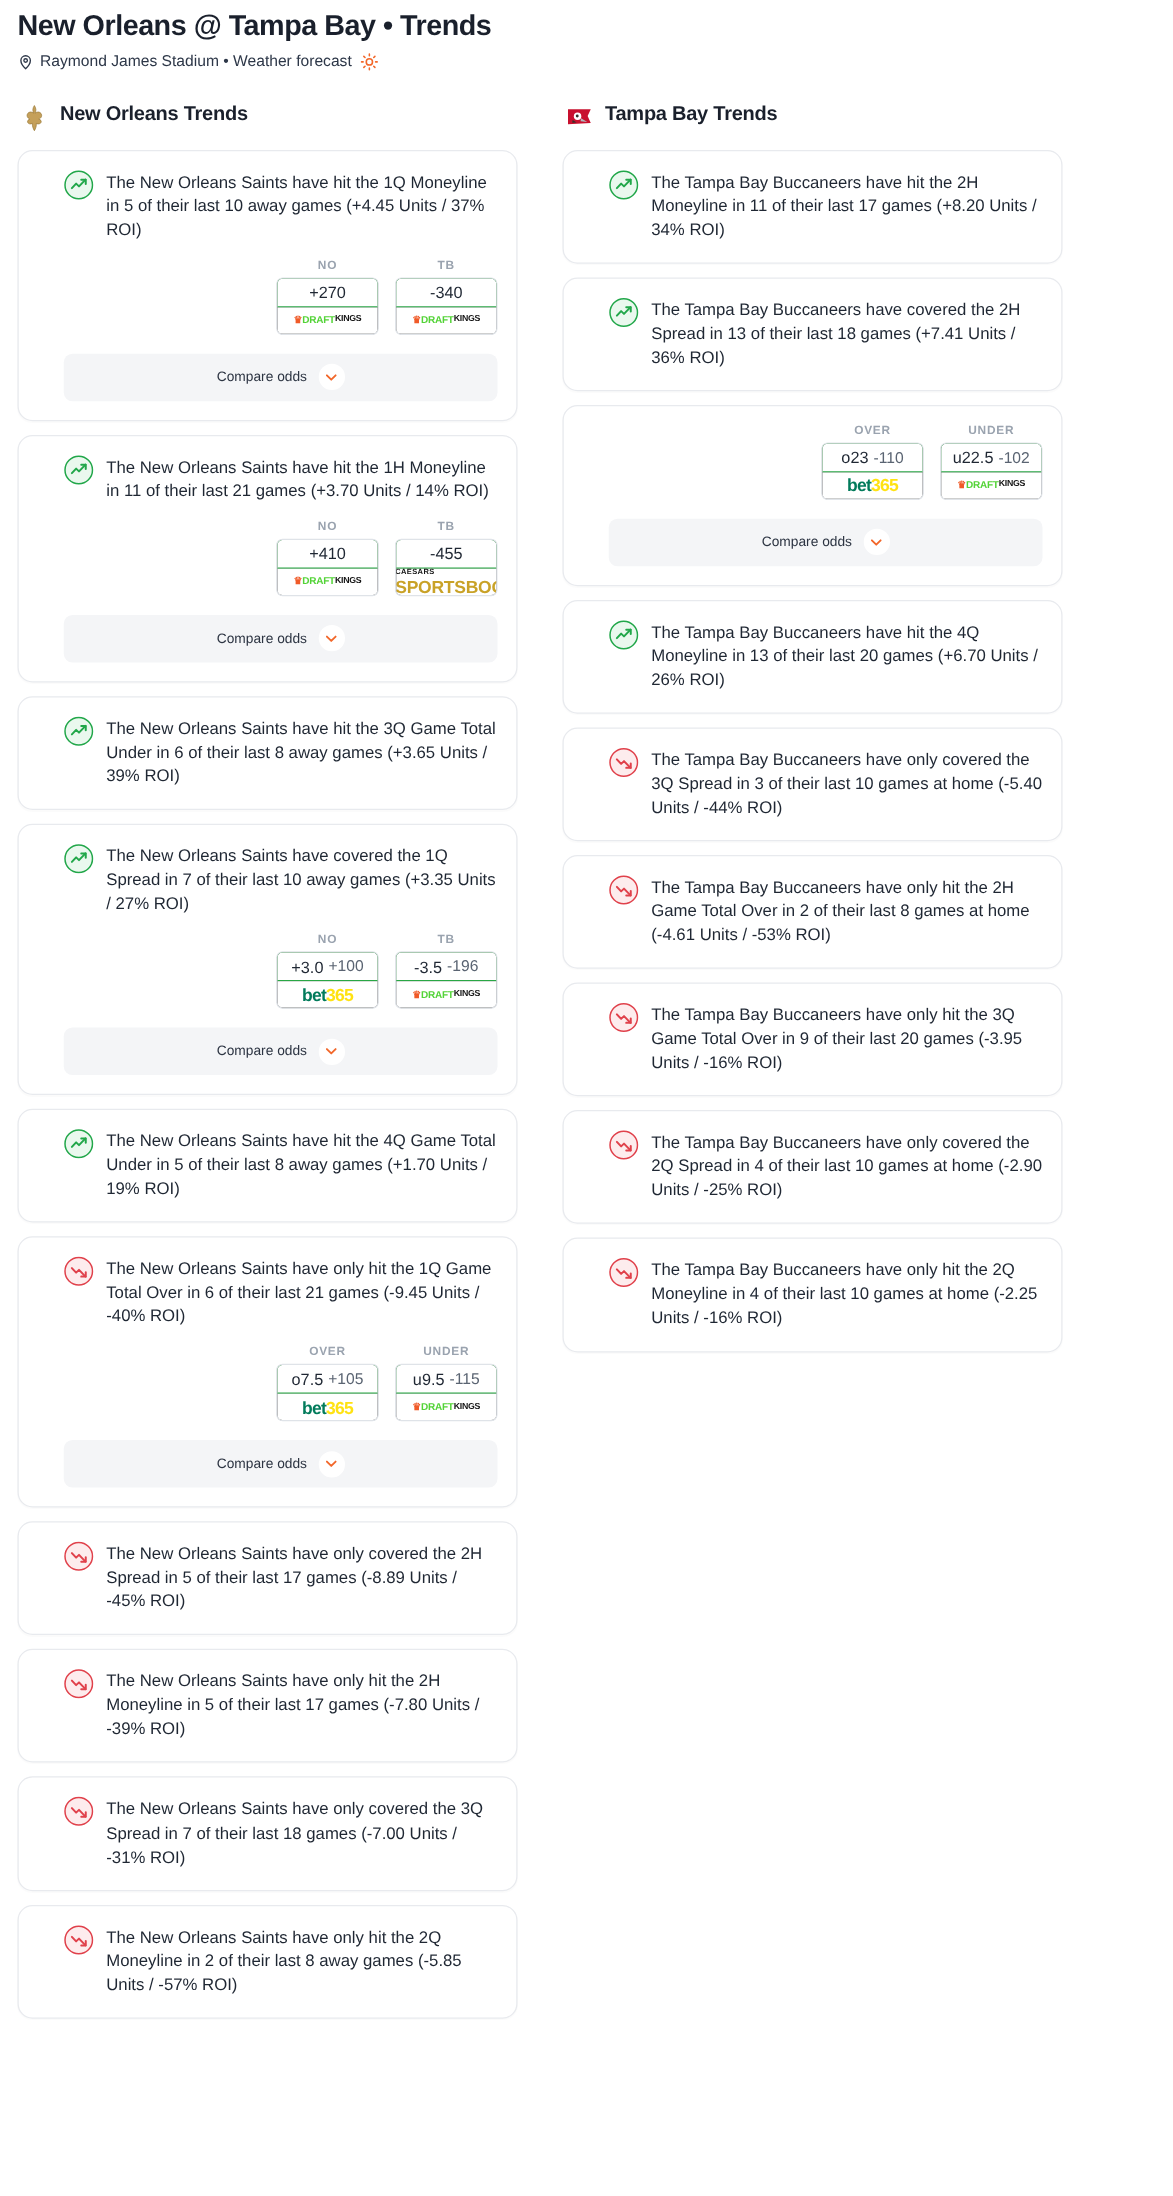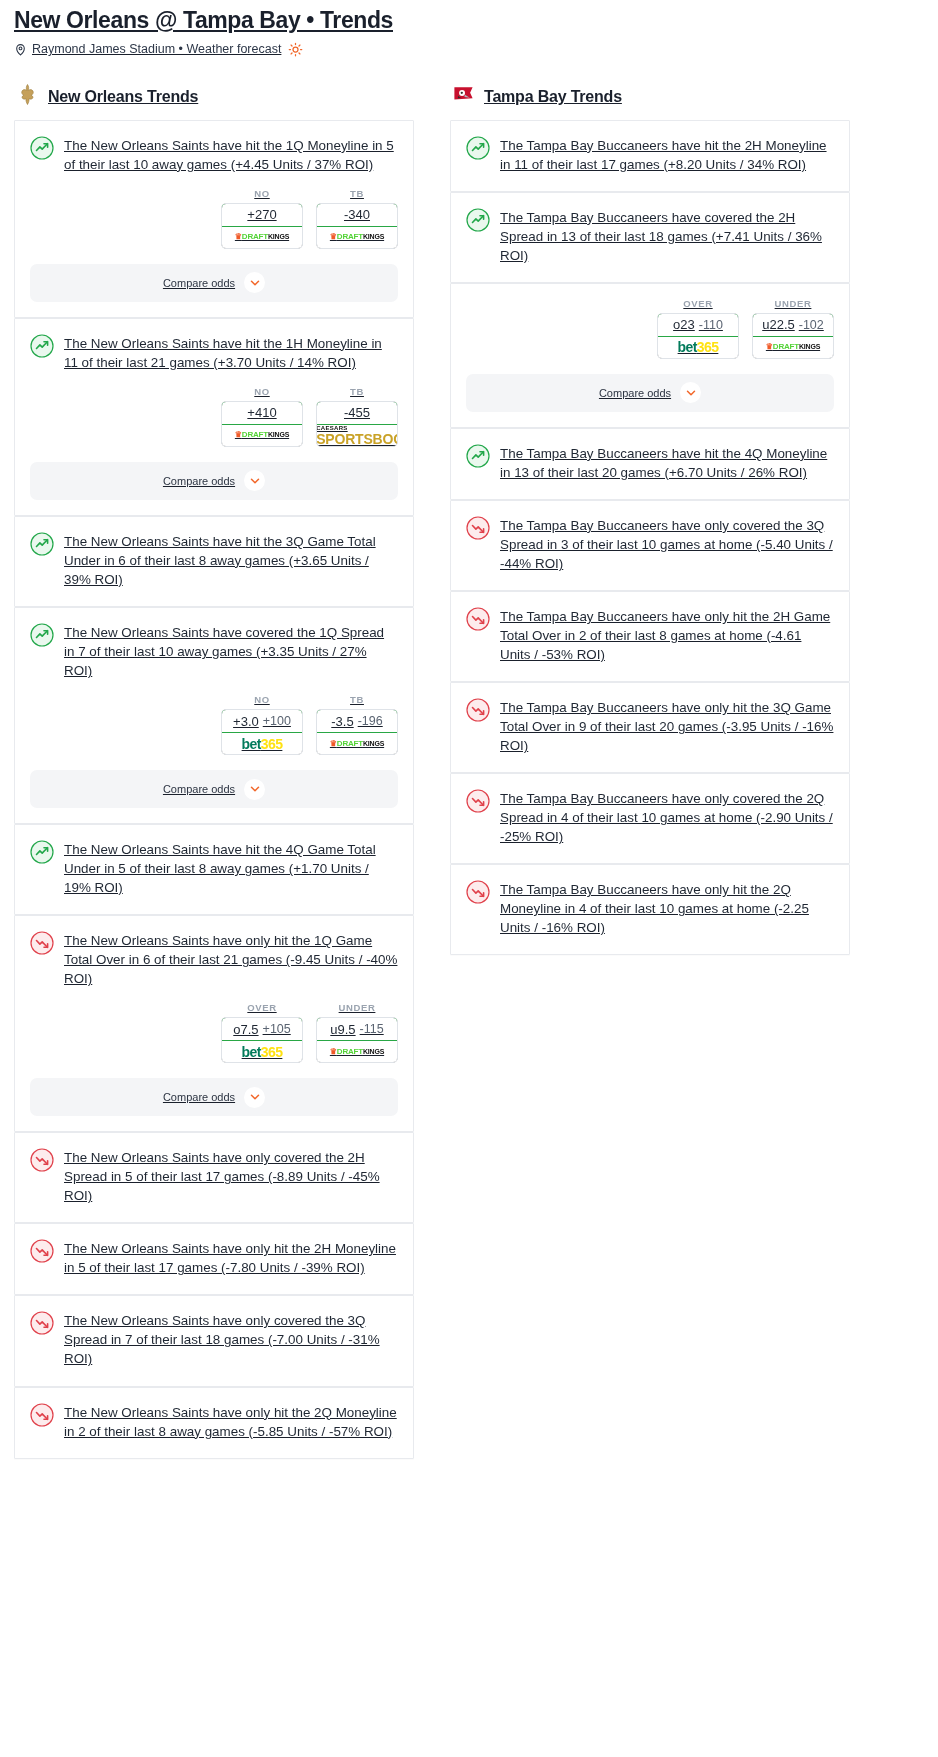--- a/index.html
+++ b/index.html
@@ -3,21 +3,21 @@
 <meta charset="utf-8">
 <style>
   * { box-sizing: border-box; margin: 0; padding: 0; }
   html, body {
     width: 938px;
     background: #ffffff;
     font-family: "Liberation Sans", sans-serif;
     color: #1a202c;
     -webkit-font-smoothing: antialiased;
   }
-  .page { width: 938px; padding: 0 0 20px 0; position: relative; text-decoration: underline; }
+  .page { width: 938px; padding: 0 0 20px 0; position: relative; }
 
   
   .page-header { padding: 6px 14px 0 14px; }
   .page-title {
     font-size: 23px;
     font-weight: 800;
     letter-spacing: -0.4px;
     color: #1a202c;
     line-height: 1.25;
   }
@@ -38,41 +38,42 @@
     display: flex;
     gap: 36px;
     padding: 0 14px;
     margin-top: 26px;
     align-items: flex-start;
   }
   .col { width: 400px; flex: none; }
 
   .col-header {
     display: flex;
-    align-items: flex-end;
+    align-items: flex-start;
     gap: 9px;
     margin-bottom: 14px;
     padding-left: 2px;
   }
   .team-logo { width: 23px; height: 23px; flex: none; display: block; }
   .col-title {
     font-size: 16px;
     font-weight: 700;
     color: #1a202c;
     letter-spacing: -0.2px;
   }
 
   
   .trend-card {
     background: #ffffff;
     border: 1px solid #e8eaee;
-    border-radius: 1px;
-    margin-bottom: 0;
+    border-radius: 12px;
+    margin-bottom: 11px;
     overflow: hidden;
     box-shadow: 0 1px 1px rgba(16,24,40,0.02);
+    padding-left: 21px;
   }
   .trend-body { padding: 14px 15px 0 15px; display: flex; gap: 10px; }
   .trend-icon { width: 24px; height: 24px; flex: none; margin-top: 1px; }
   .trend-text {
     font-size: 13.4px;
     line-height: 1.42;
     color: #1f2733;
     padding-top: 1px;
   }
 

